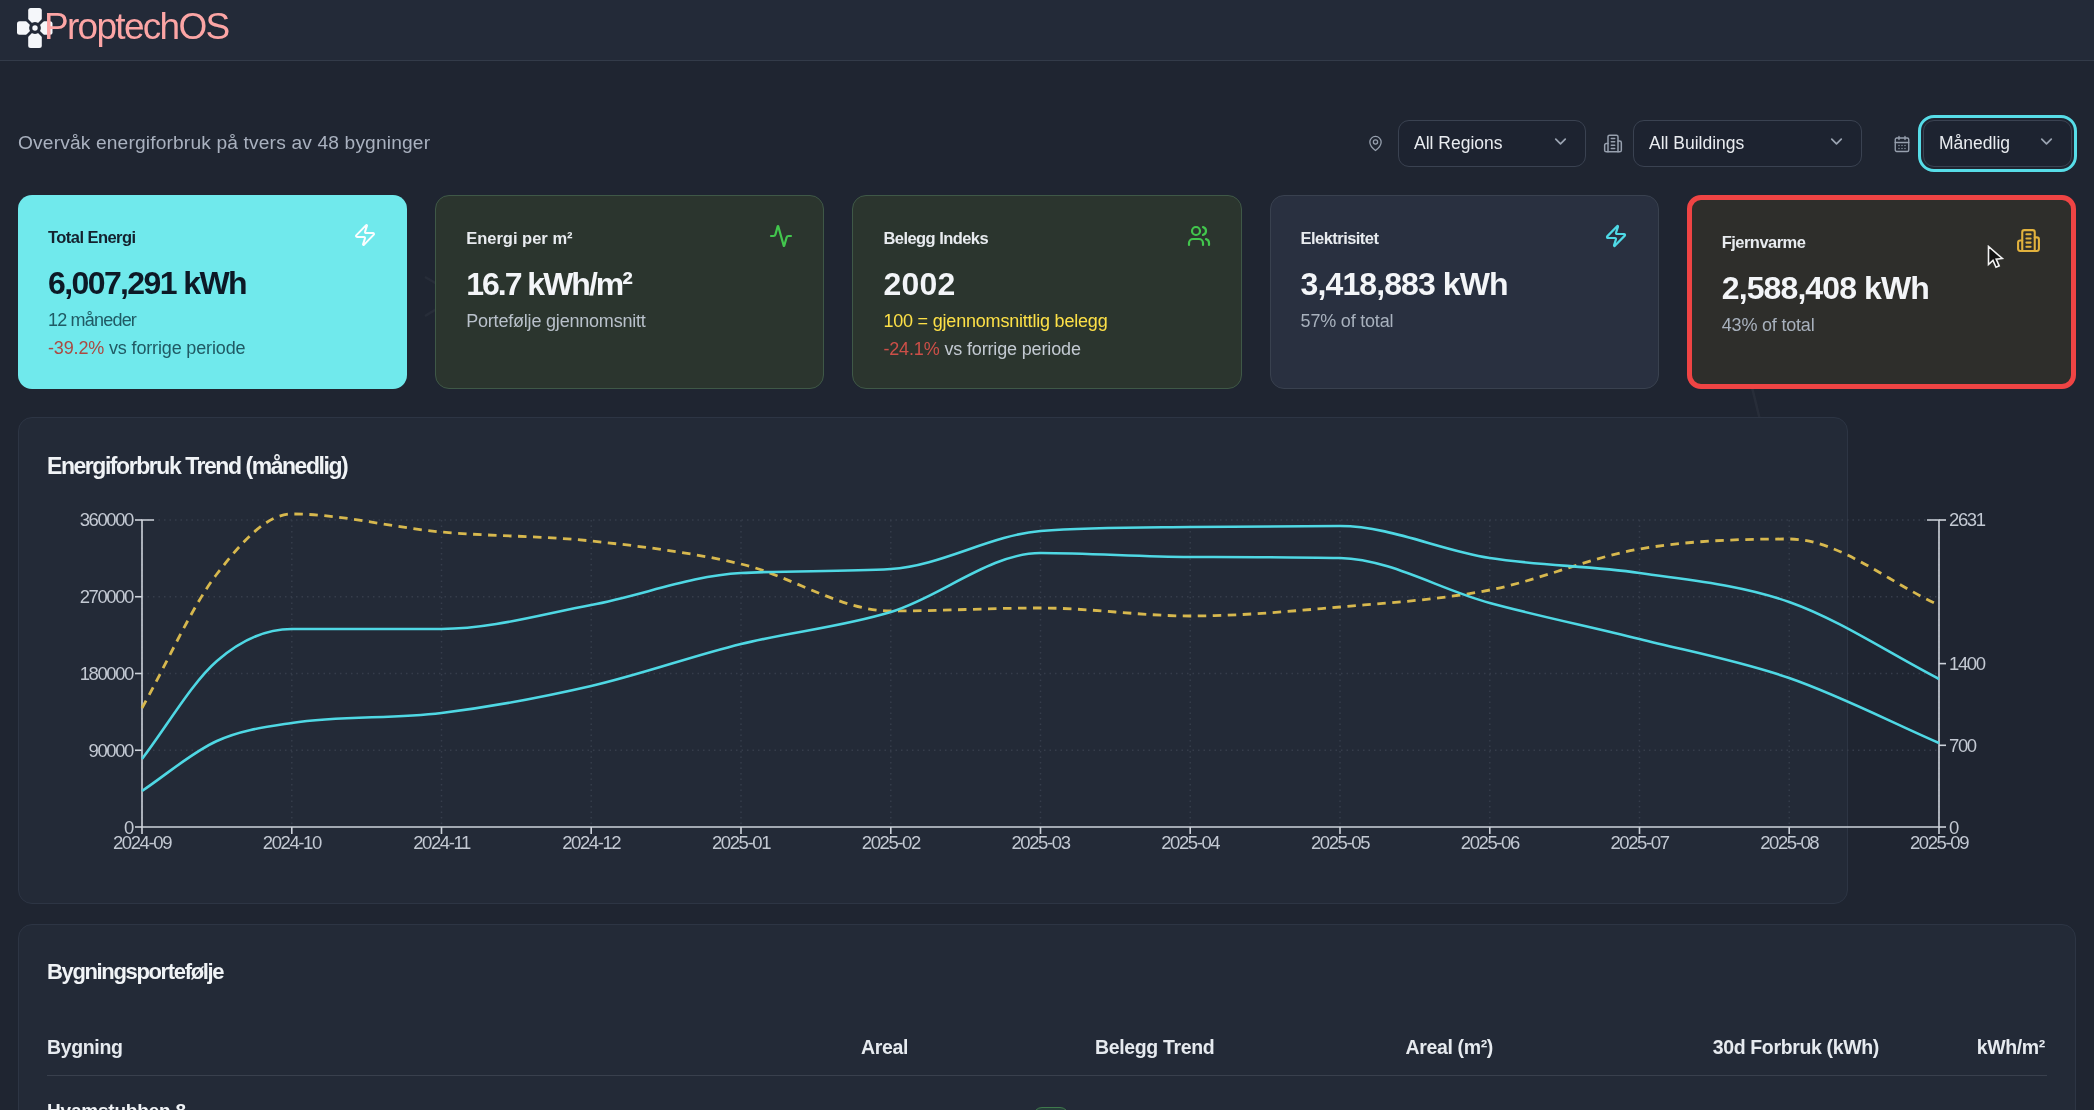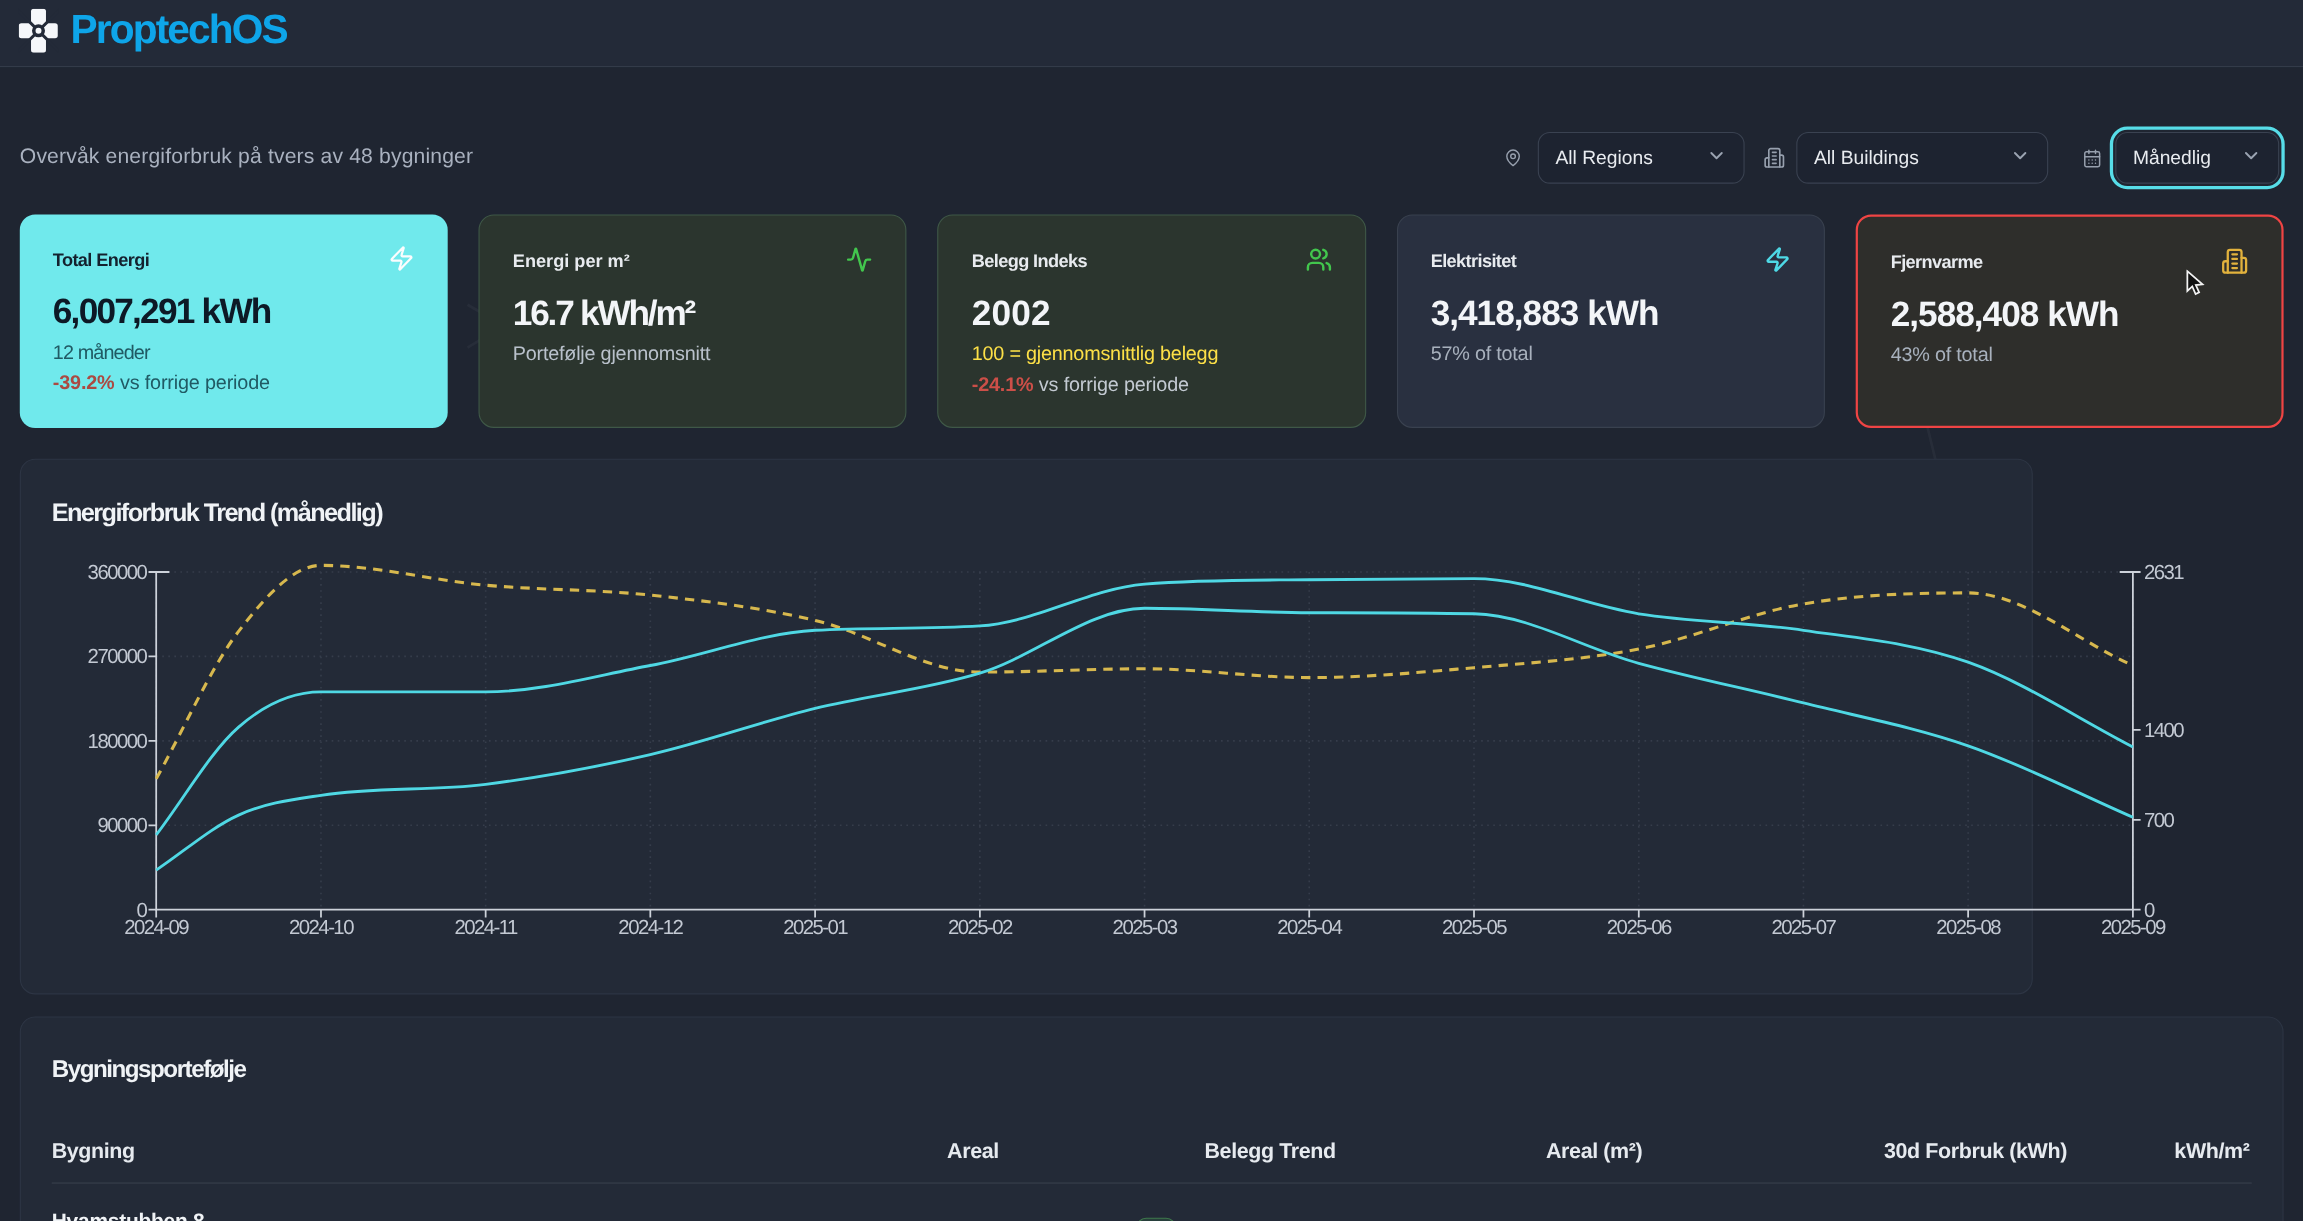--- a/index.html
+++ b/index.html
@@ -1,43 +1,43 @@
 <!DOCTYPE html>
 <html><head>
 <meta charset="utf-8">
 <style>
 * { margin:0; padding:0; box-sizing:border-box; }
 html,body { width:2094px; height:1110px; overflow:hidden; }
 body { background:#1f2531; font-family:"Liberation Sans", sans-serif; position:relative; }
 .hdr { position:absolute; left:0; top:0; width:2094px; height:61px; background:#232a38; border-bottom:1px solid #333b49; }
 .logo { position:absolute; left:17px; top:8px; }
-.brand { position:absolute; left:64px; top:6px; font-size:37px; font-weight:bold; color:#0ea5e9; letter-spacing:-1.7px; }
+.brand { position:absolute; left:44px; top:6px; font-size:37px; font-weight:normal; color:#fca5a5; letter-spacing:-1.7px; }
 .subtitle { position:absolute; left:18px; top:132px; font-size:19.2px; letter-spacing:0.15px; color:#a9b1bf; }
 .filters { position:absolute; top:120px; right:22px; display:flex; align-items:center; height:47px; }
 .filters .sel { flex:0 0 auto; }
 .fic { color:#97a0ae; display:flex; align-items:center; }
 .sel { height:47px; background:#1d2330; border:1.5px solid #3a4251; border-radius:11px; display:flex; align-items:center; color:#e9ecf0; font-size:17.5px; padding:16px 15px; justify-content:space-between; }
 .sel .chev { color:#9aa3b1; margin-left:12px; }
 .sel.active { outline:3px solid #57dde8; outline-offset:2px; }
 .cards { position:absolute; left:18px; top:195px; width:2058px; height:194px; display:grid; grid-template-columns:repeat(5,1fr); gap:28px; }
 .card { position:relative; border-radius:14px; }
 .card .t { position:absolute; left:30px; top:32px; line-height:20px; font-size:16.5px; font-weight:bold; color:#e8ebef; letter-spacing:-0.55px; }
 .card .v { position:absolute; left:30px; top:69px; line-height:38px; font-size:32px; font-weight:bold; color:#f3f5f8; letter-spacing:-0.9px; }
 .card .s1 { position:absolute; left:30px; top:114px; line-height:22px; font-size:18px; color:#fde047; letter-spacing:-0.2px; }
 .card .s2 { position:absolute; left:30px; top:142px; line-height:22px; font-size:18px; color:#c3cad2; letter-spacing:-0.15px; }
 .card .ic { position:absolute; right:30px; top:28px; }
-.neg { color:#cc4f48; font-weight:bold; }
+.neg { color:#cc4f48; font-weight:normal; }
 .c1 { background:#70e9ec; }
 .c1 .t { color:#14212e; }
 .c1 .v { color:#0d1926; }
 .c1 .s1, .c1 .s2 { color:#205a64; }
 .c1 .neg { color:#ab4a42; }
 .c2, .c3 { background:#2b352e; border:1px solid #3f5847; }
 .c4 { background:#293040; border:1px solid #39414f; }
-.c5 { background:#2e2e2b; border:2px solid #ef4444; }
+.c5 { background:#2e2e2b; border:5px solid #ef4444; }
 .panel { position:absolute; left:18px; background:#232a37; border:1px solid #2d3544; border-radius:14px; }
 #chartp { top:417px; width:1830px; height:487px; }
 #chartp h2 { position:absolute; left:28px; top:35px; font-size:23px; color:#f0f3f6; font-weight:bold; letter-spacing:-1.45px; }
 #tablep { top:924px; width:2058px; height:240px; }
 #tablep h2 { position:absolute; left:28px; top:34px; font-size:22px; color:#f0f3f6; font-weight:bold; letter-spacing:-1.35px; }
 .th { position:absolute; top:112px; line-height:20px; font-size:19.5px; font-weight:bold; color:#e6eaef; letter-spacing:-0.35px; }
 .sepline { position:absolute; left:28px; right:28px; top:150px; height:1px; background:#39404d; }
 .row1 { position:absolute; left:28px; top:175px; line-height:22px; font-size:19px; font-weight:bold; color:#f0f3f6; letter-spacing:-0.2px; }
 </style>
 </head>

